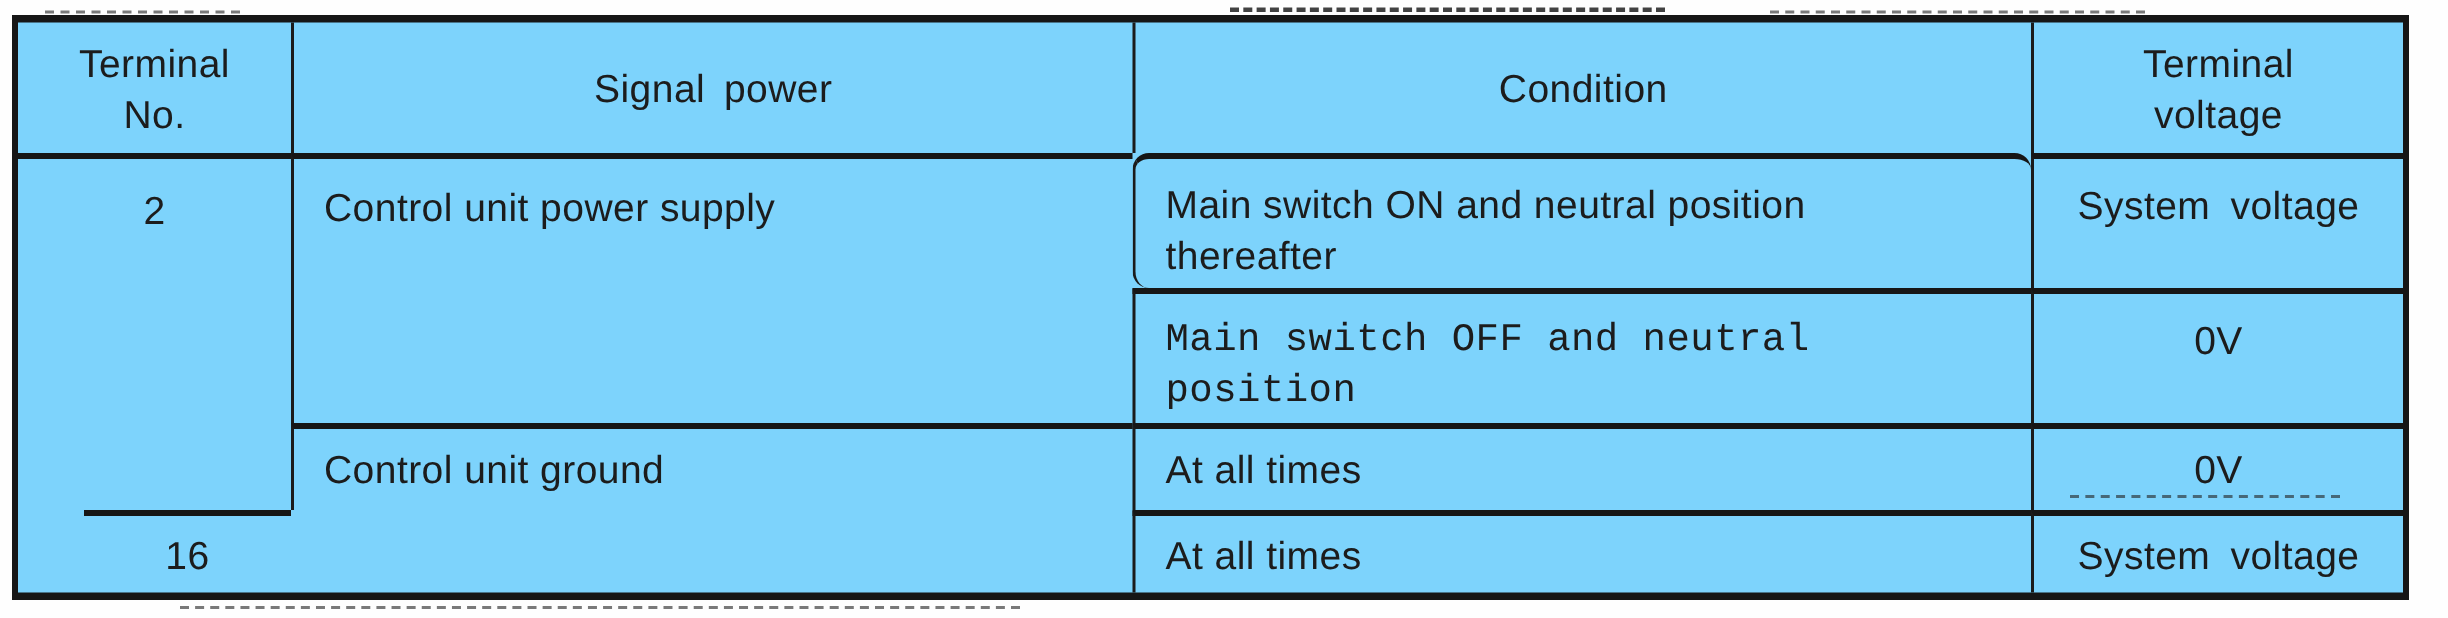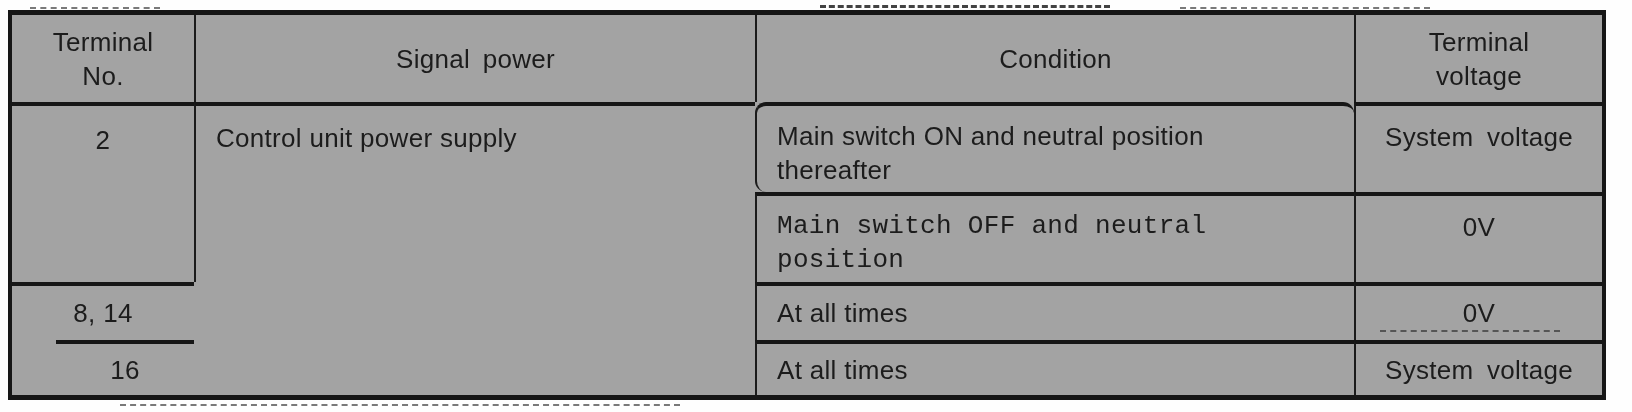--- a/index.html
+++ b/index.html
@@ -17,21 +17,21 @@
   .terminal-table {
     position: absolute;
     left: 8px; top: 10px;
     width: 1598px; height: 390px;
     border: 4px solid #161616;
     border-top-width: 5px;
     border-bottom-width: 5px;
     display: grid;
     grid-template-columns: 182px 561px 599px 1fr;
     grid-template-rows: 87px 90px 90px 58px 1fr;
-    background: #a3a3a3;
+    background: #7dd3fc;
   }
   .cell {
     font-size: 26px;
     line-height: 34px;
     letter-spacing: 0.3px;
     white-space: pre-line;
     overflow: hidden;
   }
   .bl { border-left: 2px solid #1b1b1b; }
   .bt { border-top: 4px solid #161616; }
@@ -77,21 +77,21 @@
     <div class="cell bt bl signal-cell" style="grid-column:2; grid-row:2 / span 2;">Control unit power supply</div>
 
     <div class="cell bt bl condition-cell" style="grid-column:3; grid-row:2;border-radius:11px;">Main switch ON and neutral position
 thereafter</div>
     <div class="cell bt bl voltage-cell" style="grid-column:4; grid-row:2;">System voltage</div>
 
     <div class="cell bt bl condition-cell" style="grid-column:3; grid-row:3;font-family:Liberation Mono, monospace;">Main switch OFF and neutral position
 thereafter</div>
     <div class="cell bt bl voltage-cell" style="grid-column:4; grid-row:3;">0V</div>
 
-    <div class="cell bt vcenter center-h" style="grid-column:1; grid-row:4;">8, 14</div>
+    <div class="cell bt bl vcenter left-pad" style="grid-column:2; grid-row:4;">Control unit ground</div>
     <div class="cell bt bl vcenter left-pad" style="grid-column:3; grid-row:4;">At all times</div>
     <div class="cell bt bl vcenter voltage-cell" style="grid-column:4; grid-row:4;">0V</div>
 
     <div class="cell bt vcenter center-h" style="grid-column:1; grid-row:5;margin-left:44px;">16</div>
     <div class="cell bt bl vcenter left-pad" style="grid-column:3; grid-row:5;">At all times</div>
     <div class="cell bt bl vcenter voltage-cell" style="grid-column:4; grid-row:5;">System voltage</div>
 
   </div>
 
   <div class="artifact" style="left:820px; top:5px; width:290px;"></div>

